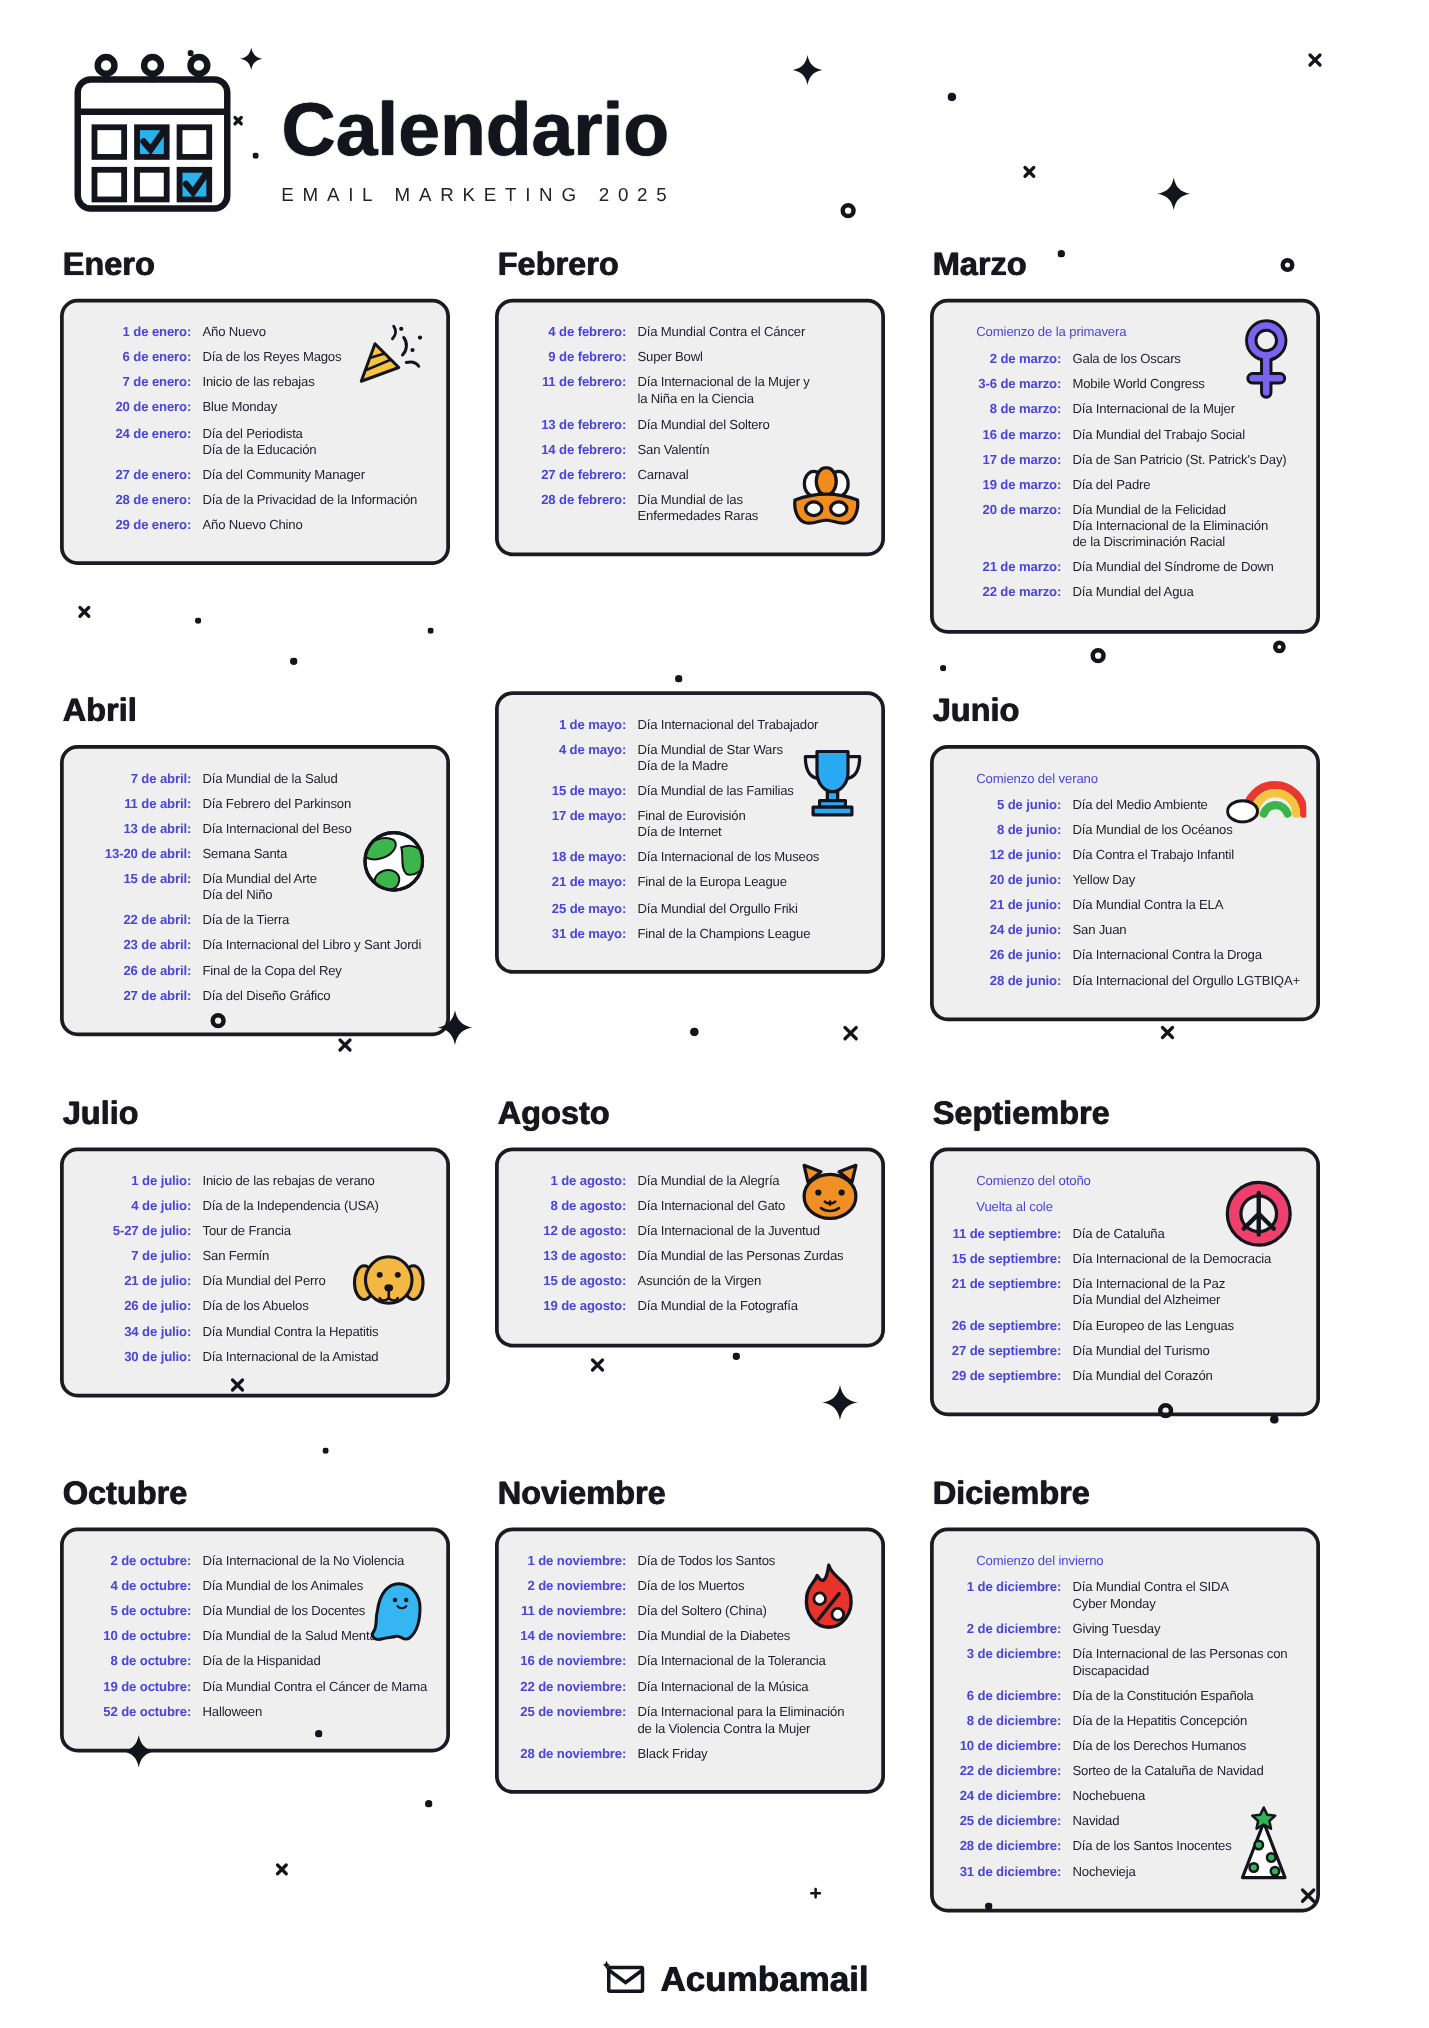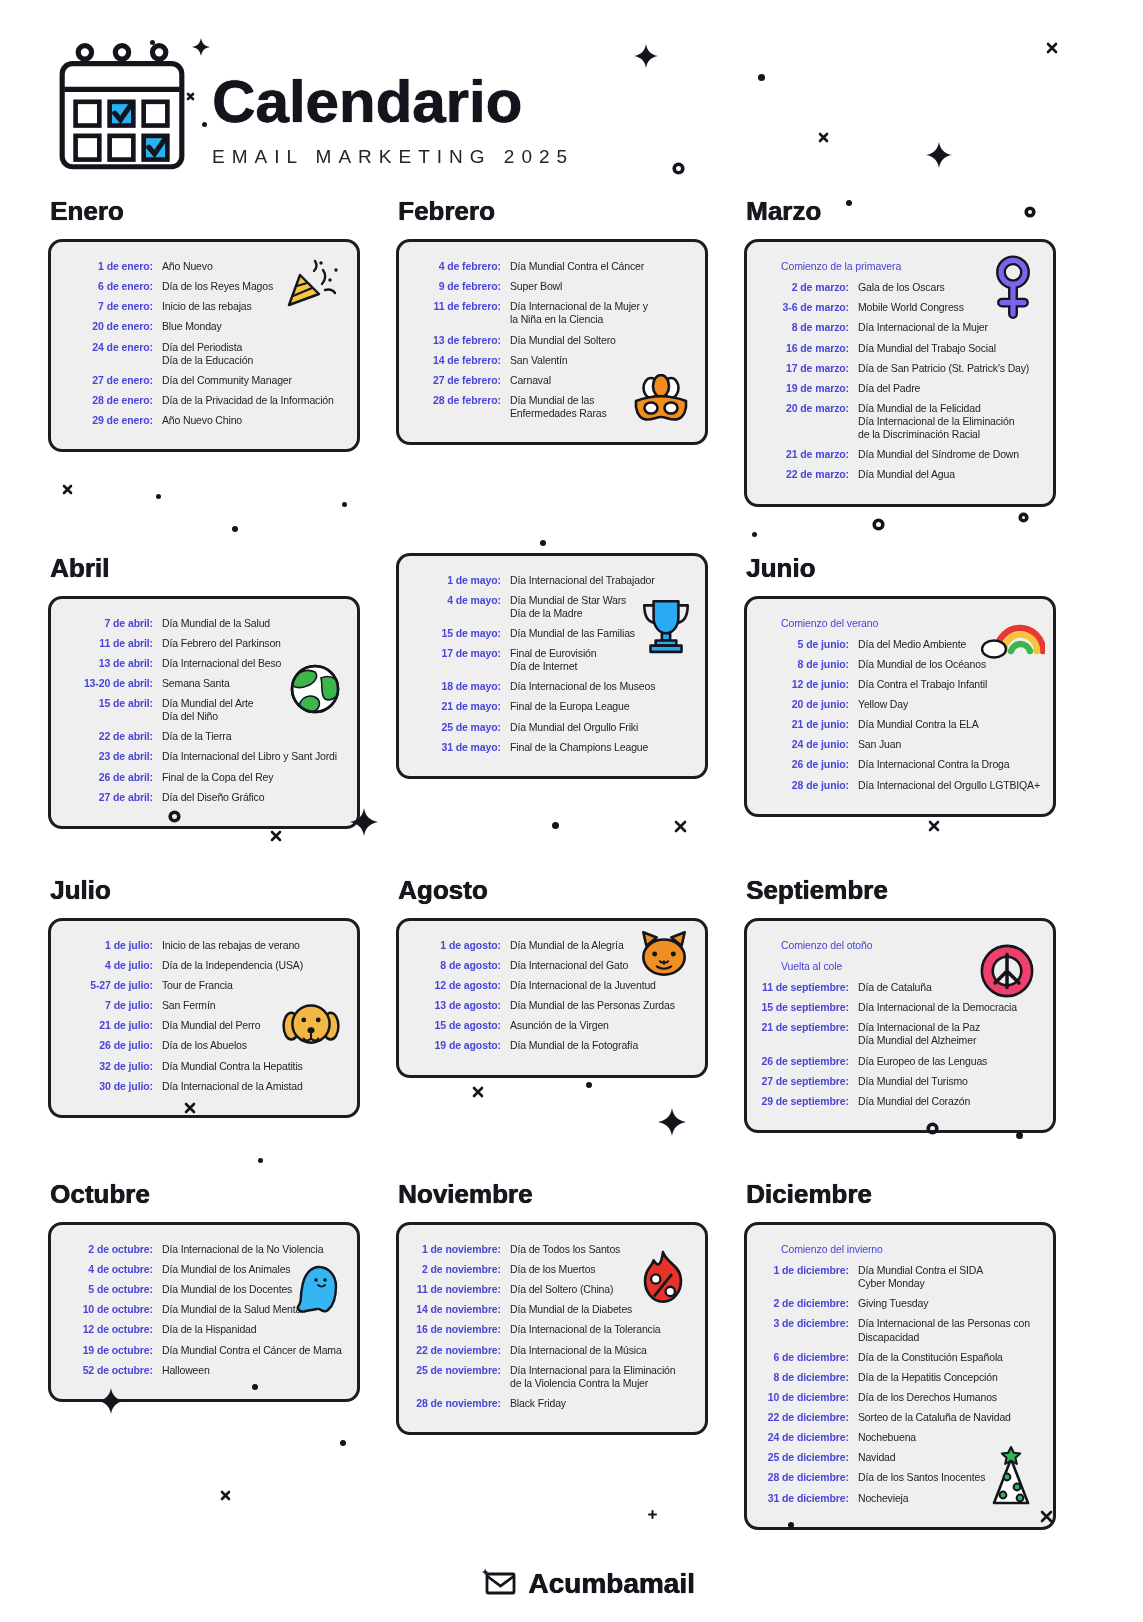--- a/index.html
+++ b/index.html
@@ -2,29 +2,29 @@
 <html><head>
 <meta charset="utf-8">
 <style>
   * { margin:0; padding:0; box-sizing:border-box; }
   html,body { background:#ffffff; }
   body {
     width:1143px; height:1622px; position:relative; overflow:hidden;
     font-family:"Liberation Sans", sans-serif; color:#23232b;
   }
   
-  .header { display:flex; align-items:center; gap:24px; padding:40px 0 0 56px; }
+  .header { display:flex; align-items:center; gap:37px; padding:40px 0 0 56px; }
   .logo { width:132px; height:136px; flex:0 0 auto; }
   .title-block { padding-top:18px; }
   .main-title {
     font-size:60px; font-weight:bold; color:#14141c; letter-spacing:0;
     text-shadow:0 0 1px #14141c, .6px 0 0 #14141c;
   }
   .sub-title {
-    margin-top:10px; font-size:19px; font-weight:500; color:#23232b; letter-spacing:7px;
+    margin-top:10px; font-size:15px; font-weight:500; color:#23232b; letter-spacing:7px;
   }
   
   .grid {
     margin-top:20px; padding:0 48px;
     display:grid; grid-template-columns:repeat(3,312px);
     column-gap:36px; row-gap:46px; justify-content:start;
     align-items:start;
   }
   .month { position:relative; }
   .month-title {
@@ -443,21 +443,21 @@
           </div>
           <div class="row">
             <div class="date">21 de julio:</div>
             <div class="event">Día Mundial del Perro</div>
           </div>
           <div class="row">
             <div class="date">26 de julio:</div>
             <div class="event">Día de los Abuelos</div>
           </div>
           <div class="row">
-            <div class="date">32 de julio:</div>
+            <div class="date">34 de julio:</div>
             <div class="event">Día Mundial Contra la Hepatitis</div>
           </div>
           <div class="row">
             <div class="date">30 de julio:</div>
             <div class="event">Día Internacional de la Amistad</div>
           </div>
         </div>
       <span class="icon"><svg width="60" height="52" viewBox="0 0 58 50">
     <g stroke="#14141c" stroke-width="2.4">
       <ellipse cx="10" cy="28" rx="7.5" ry="13" fill="#f3b844"></ellipse>
@@ -570,21 +570,21 @@
           </div>
           <div class="row">
             <div class="date">5 de octubre:</div>
             <div class="event">Día Mundial de los Docentes</div>
           </div>
           <div class="row">
             <div class="date">10 de octubre:</div>
             <div class="event">Día Mundial de la Salud Mental</div>
           </div>
           <div class="row">
-            <div class="date">12 de octubre:</div>
+            <div class="date">8 de octubre:</div>
             <div class="event">Día de la Hispanidad</div>
           </div>
           <div class="row">
             <div class="date">19 de octubre:</div>
             <div class="event">Día Mundial Contra el Cáncer de Mama</div>
           </div>
           <div class="row">
             <div class="date">52 de octubre:</div>
             <div class="event">Halloween</div>
           </div>

